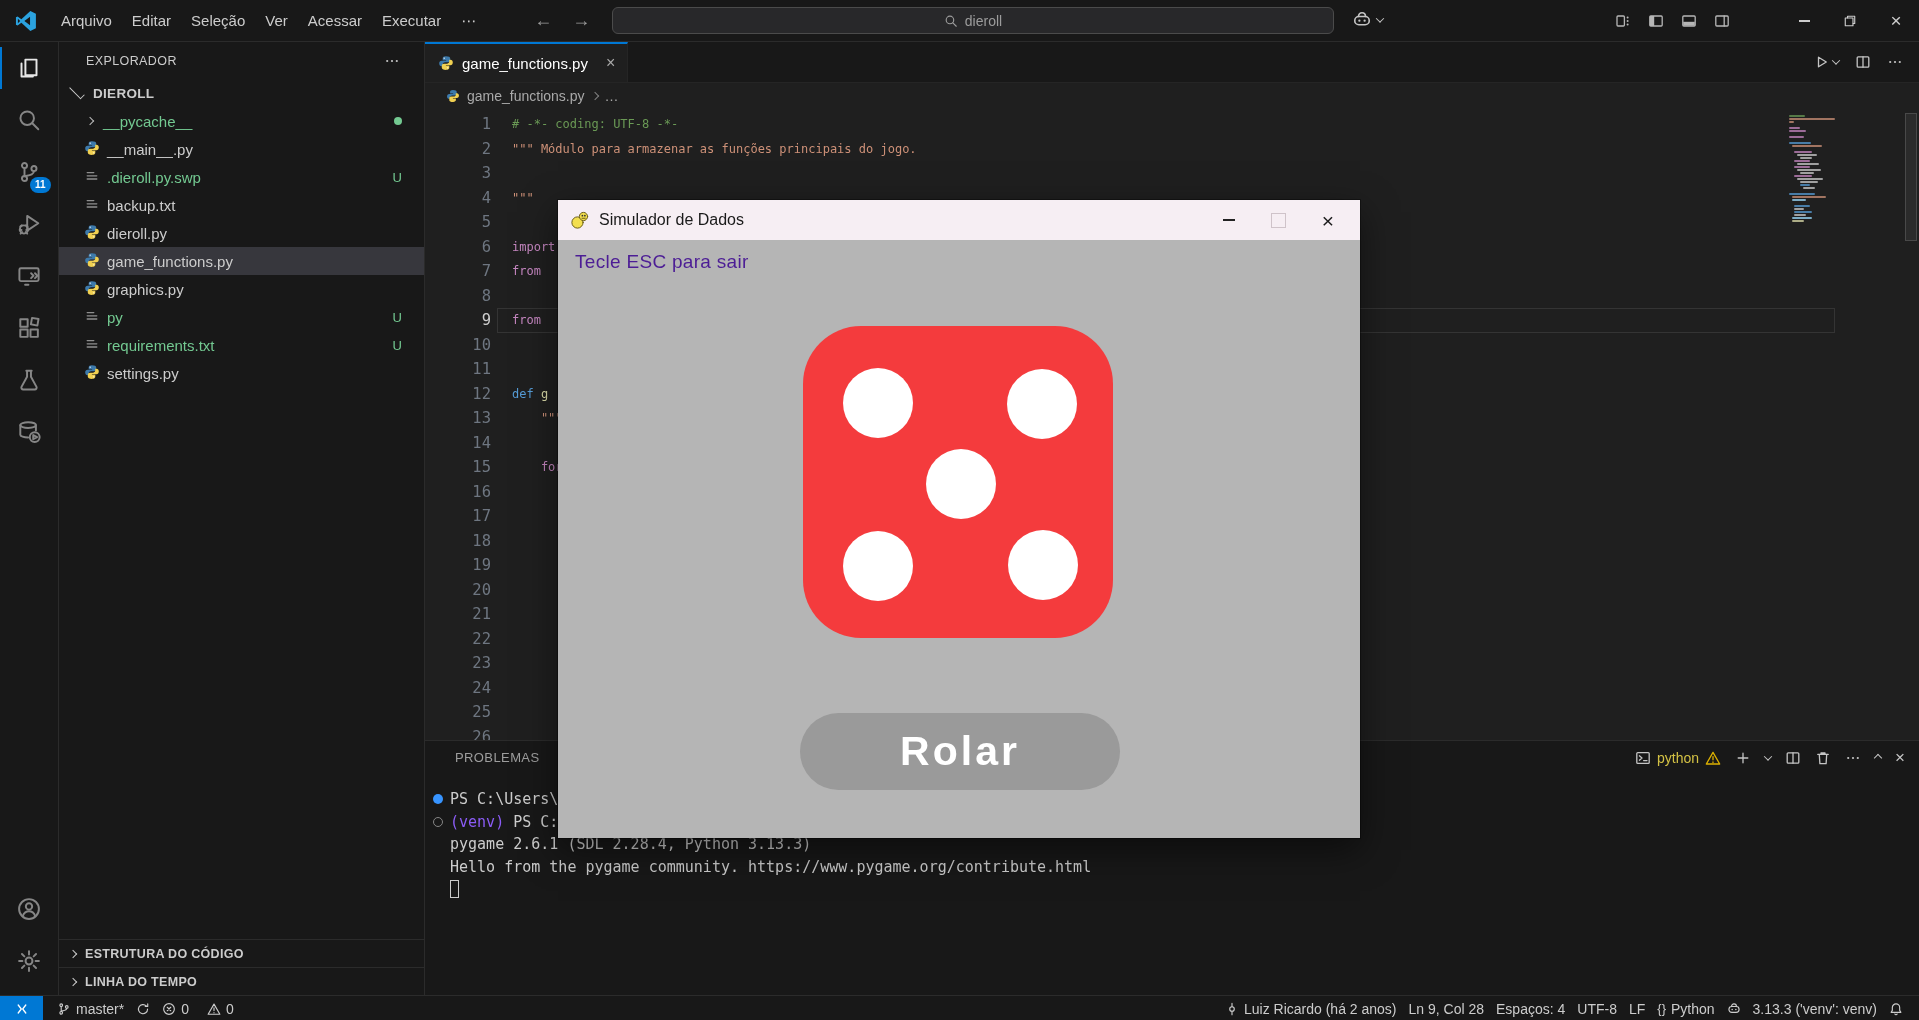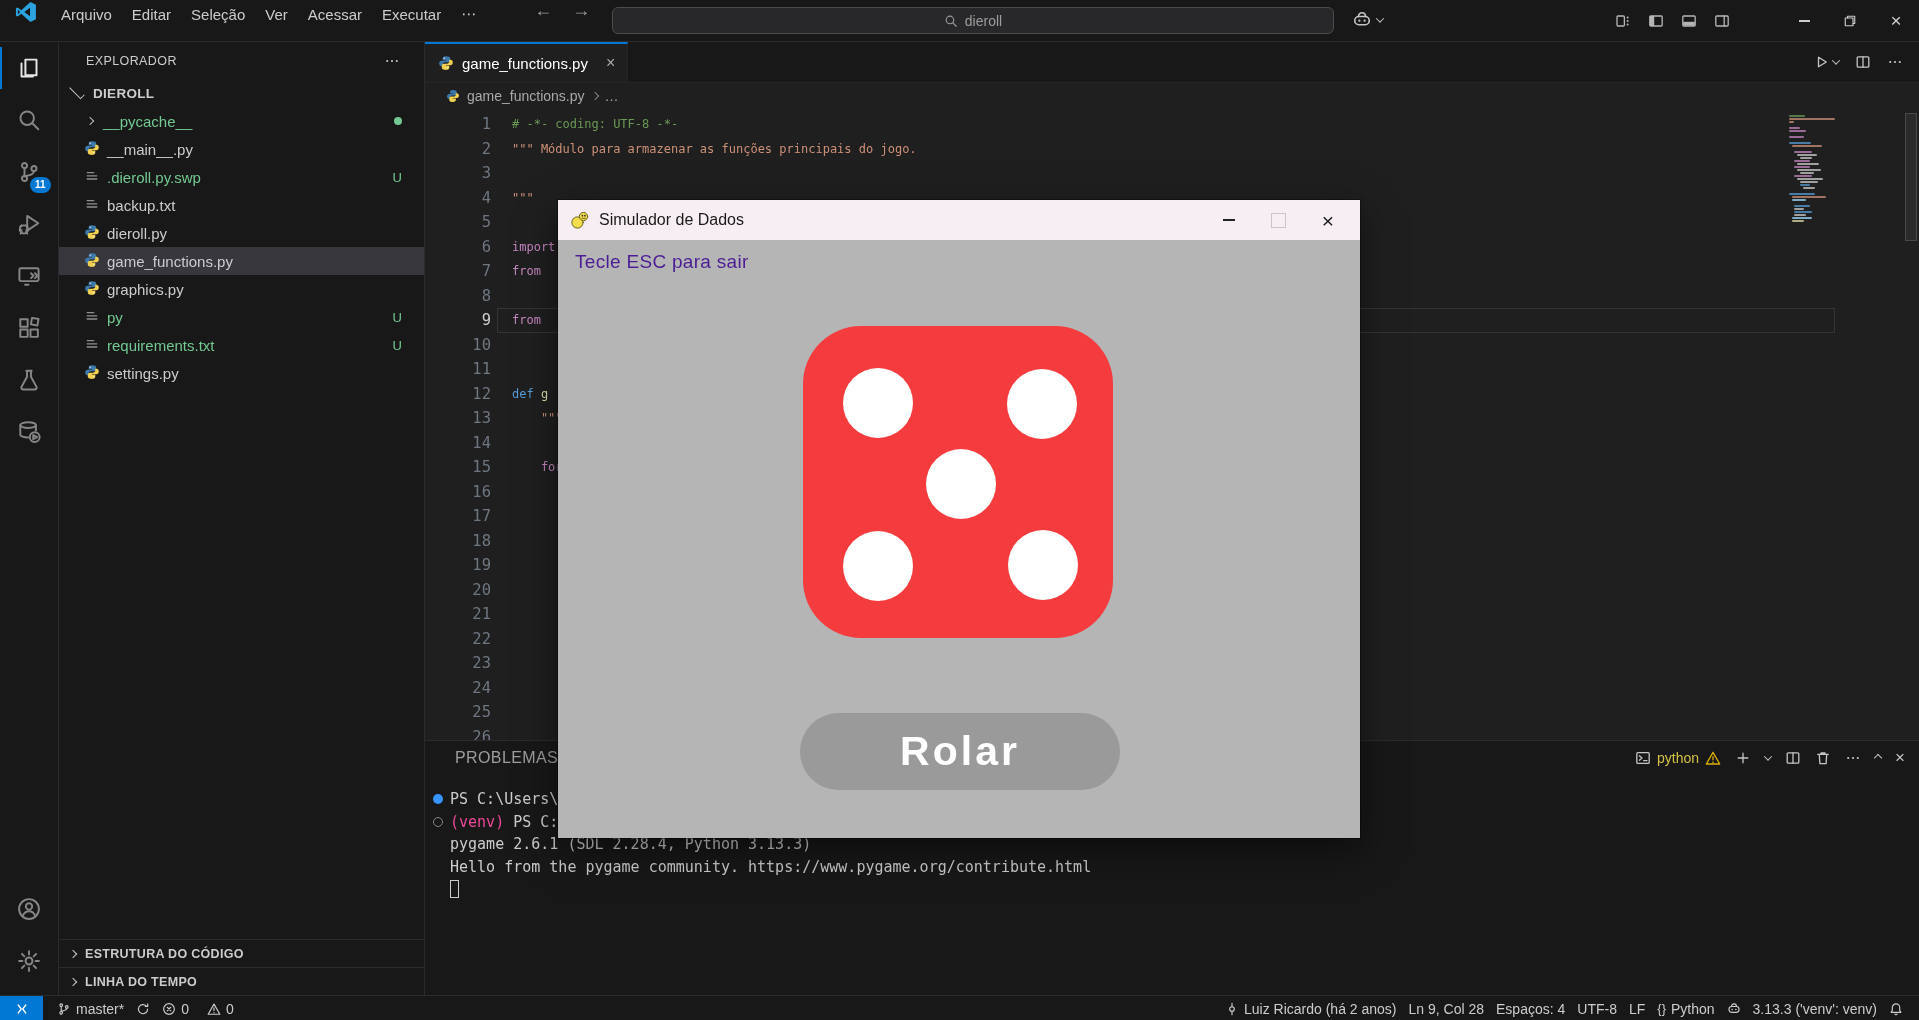--- a/index.html
+++ b/index.html
@@ -9,21 +9,21 @@
   #app{position:relative;width:1919px;height:1020px;background:#1f1f1f}
   .icon{display:inline-block;width:16px;height:16px;flex:none}
   .icon svg{width:100%;height:100%;stroke:currentColor;fill:none;stroke-width:1.3;stroke-linecap:round;stroke-linejoin:round}
   .i20{width:20px;height:20px}.i24{width:24px;height:24px}.i14{width:14px;height:14px}
   .chev{display:inline-block;width:6px;height:6px;border-right:1.4px solid currentColor;border-bottom:1.4px solid currentColor;flex:none}
   .chev.down{transform:rotate(45deg) translate(-1px,-1px)}
   .chev.right{transform:rotate(-45deg)}
   .chev.up{transform:rotate(225deg)}
 
   
-  #titlebar{position:absolute;left:0;top:0;width:1919px;height:42px;background:#181818;border-bottom:1px solid #2b2b2b;display:flex;z-index:20}
+  #titlebar{position:absolute;left:0;top:0;width:1919px;height:42px;background:#181818;border-bottom:1px solid #2b2b2b;display:flex;align-items:center;z-index:20}
   #vslogo{margin:0 13px 0 14px}
   .menu-item{padding:0 10px;height:28px;display:flex;align-items:center;border-radius:5px;color:#cccccc;font-size:15px;cursor:default}
   .nav-arrows{display:flex;gap:20px;margin-left:48px;color:#9d9d9d;font-size:18px}
   #searchbox{position:absolute;left:612px;top:7px;width:722px;height:27px;background:#28282a;border:1px solid #4b4b4b;border-radius:6px;display:flex;align-items:center;justify-content:center;gap:7px;color:#9c9c9c;font-size:14px}
   #copilot-tb{position:absolute;left:1352px;top:10px;display:flex;align-items:center;gap:5px;color:#c5c5c5}
   #layout-icons{position:absolute;left:1615px;top:0;height:42px;display:flex;align-items:center;gap:17px;color:#b6b6b6}
   #win-controls{position:absolute;right:0;top:0;height:42px;display:flex}
   .win-btn{width:46px;height:42px;display:flex;align-items:center;justify-content:center;color:#cccccc}
   .min-bar{width:11px;height:1.3px;background:#ccc}
 
@@ -69,29 +69,29 @@
   .code-line.current::after{content:"";position:absolute;left:72px;right:84px;top:0;bottom:0;border:1px solid #343434;pointer-events:none}
   .tok-comment{color:#6a9955}.tok-string{color:#ce9178}.tok-kw{color:#c586c0}
   .tok-def{color:#569cd6}.tok-fn{color:#dcdcaa}.tok-plain{color:#cccccc}
   #minimap{position:absolute;right:66px;top:6px;width:64px}
   #minimap div{height:2px;margin-bottom:1px;border-radius:1px}
   #scroll-thumb{position:absolute;right:2px;top:4px;width:12px;height:128px;background:rgba(121,121,121,.14);border:1px solid rgba(150,150,150,.28)}
 
   
   #panel{height:255px;background:#181818;border-top:1px solid #2b2b2b;display:flex;flex-direction:column}
   #panel-header{height:33px;display:flex;align-items:center;padding:0 14px 0 30px}
-  .panel-tab{color:#9d9d9d;font-size:16px;letter-spacing:.4px;margin-right:26px;text-transform:uppercase;white-space:nowrap}
+  .panel-tab{color:#9d9d9d;font-size:13px;letter-spacing:.4px;margin-right:26px;text-transform:uppercase;white-space:nowrap}
   #panel-actions{margin-left:auto;display:flex;align-items:center;gap:14px;color:#c5c5c5}
   #term-label{display:flex;align-items:center;gap:6px;color:#d4c244;font-size:14px}
   #terminal{position:relative;flex:1;padding-top:14px}
   .term-line{position:relative;height:22.5px;display:flex;align-items:center;padding-left:25px;font-size:15px;color:#cccccc;white-space:pre}
   .term-deco{position:absolute;left:8px;top:50%;transform:translateY(-50%);width:10px;height:10px;border-radius:50%}
   .term-deco.blue{background:#3794ff}
   .term-deco.gray{border:1.5px solid #858585}
-  .tok-green{color:#ec4899}
+  .tok-green{color:#8b5cf6}
   .term-cursor{width:9px;height:18px;border:1px solid #cccccc}
 
   
   #statusbar{position:absolute;left:0;top:995px;width:1919px;height:25px;background:#181818;border-top:1px solid #2b2b2b;display:flex;align-items:flex-start;font-size:14px;color:#cccccc;z-index:120}
   #remote-ind{width:43px;height:25px;background:#0078d4;color:#fff;display:flex;align-items:center;justify-content:center;margin-right:8px}
   .sb-item{display:flex;align-items:center;gap:5px;padding:0 6px;height:25px;white-space:nowrap}
   #sb-right{margin-left:auto;display:flex;align-items:center;padding-right:10px}
 
   
   #pygame{position:absolute;left:558px;top:200px;width:802px;height:638px;z-index:90;box-shadow:0 12px 34px rgba(0,0,0,.5),0 0 0 1px rgba(0,0,0,.35)}

